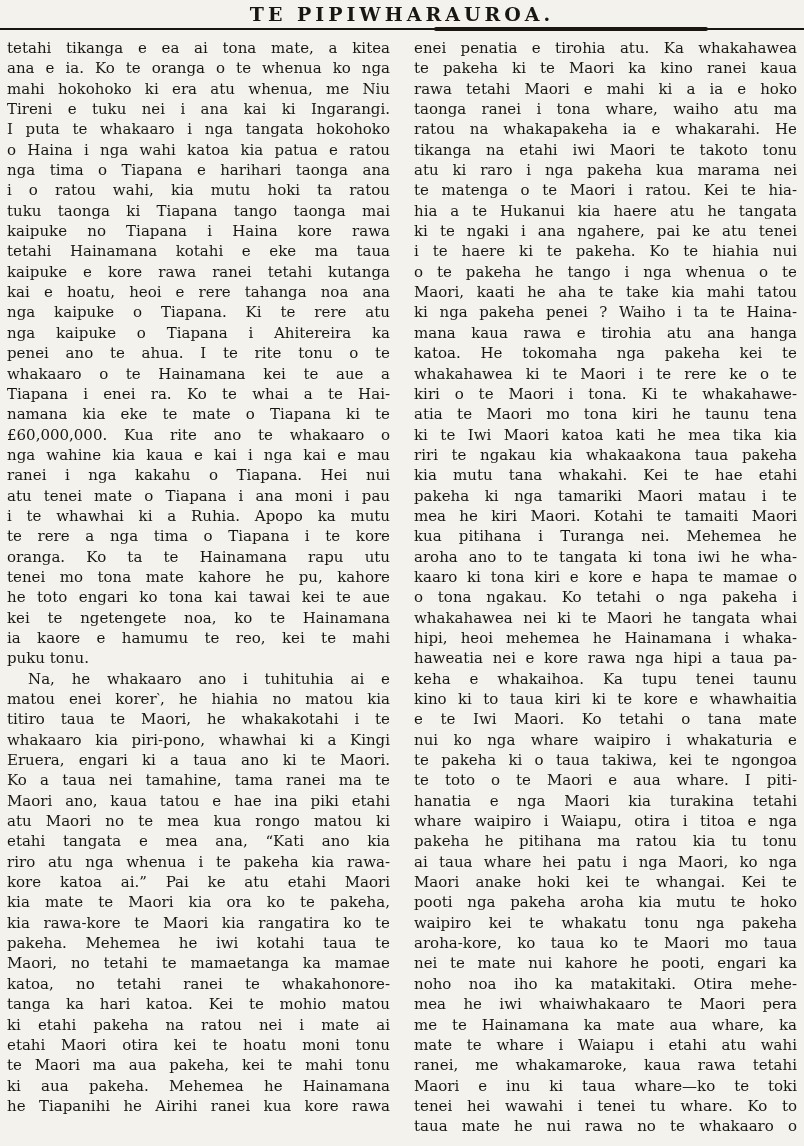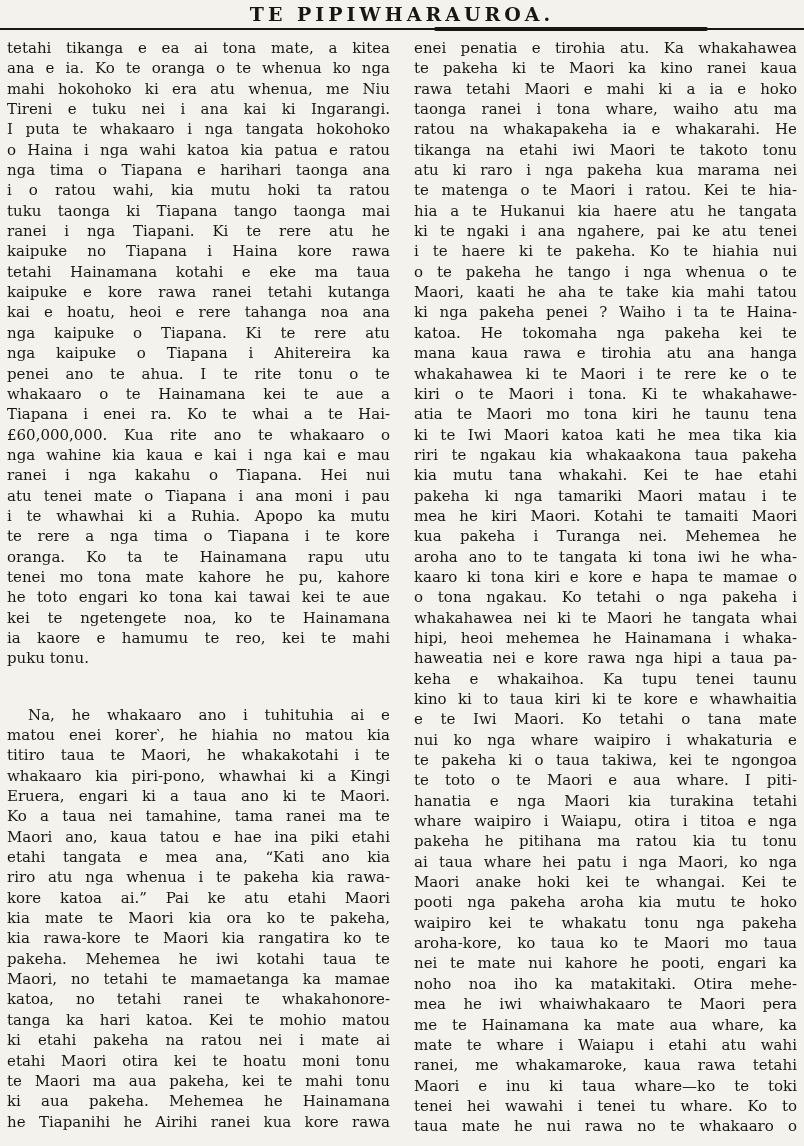--- a/index.html
+++ b/index.html
@@ -56,21 +56,20 @@
   .line {
     font-size: 15px;
     line-height: 20.35px;
     white-space: nowrap;
     text-align: justify;
     text-align-last: justify;
     overflow: visible;
   }
   .line.indent {
     text-indent: 21px;
-    margin-top: 36px;
   }
   .line.paraend {
     text-align-last: left;
   }
 </style>
 </head>
 <body>
 
 <div id="page" style="--paper: #f4f2ec; --ink: #1a1712;">
   <div id="masthead">TE PIPIWHARAUROA.</div>
@@ -82,49 +81,50 @@
     <div class="column">
         <div class="line">tetahi tikanga e ea ai tona mate, a kitea</div>
         <div class="line">ana e ia.  Ko te oranga o te whenua ko nga</div>
         <div class="line">mahi hokohoko ki era atu whenua, me Niu</div>
         <div class="line">Tireni e tuku nei i ana kai ki Ingarangi.</div>
         <div class="line">I puta te whakaaro i nga tangata hokohoko</div>
         <div class="line">o Haina i nga wahi katoa kia patua e ratou</div>
         <div class="line">nga tima o Tiapana e harihari taonga ana</div>
         <div class="line">i o ratou wahi, kia mutu hoki ta ratou</div>
         <div class="line">tuku taonga ki Tiapana tango taonga mai</div>
-        <div class="line">ranei i nga Tiapani.  Ki te rere atu he</div>
         <div class="line">kaipuke no Tiapana i Haina kore rawa</div>
         <div class="line">tetahi Hainamana kotahi e eke ma taua</div>
         <div class="line">kaipuke e kore rawa ranei tetahi kutanga</div>
         <div class="line">kai e hoatu, heoi e rere tahanga noa ana</div>
         <div class="line">nga kaipuke o Tiapana.  Ki te rere atu</div>
         <div class="line">nga kaipuke o Tiapana i Ahitereira ka</div>
         <div class="line">penei ano te ahua.  I te rite tonu o te</div>
         <div class="line">whakaaro o te Hainamana kei te aue a</div>
         <div class="line">Tiapana i enei ra.  Ko te whai a te Hai-</div>
+        <div class="line">namana kia eke te mate o Tiapana ki te</div>
         <div class="line">£60,000,000.  Kua rite ano te whakaaro o</div>
         <div class="line">nga wahine kia kaua e kai i nga kai e mau</div>
         <div class="line">ranei i nga kakahu o Tiapana.  Hei nui</div>
         <div class="line">atu tenei mate o Tiapana i ana moni i pau</div>
         <div class="line">i te whawhai ki a Ruhia.  Apopo ka mutu</div>
         <div class="line">te rere a nga tima o Tiapana i te kore</div>
         <div class="line">oranga.  Ko ta te Hainamana rapu utu</div>
         <div class="line">tenei mo tona mate kahore he pu, kahore</div>
         <div class="line">he toto engari ko tona kai tawai kei te aue</div>
         <div class="line">kei te ngetengete noa, ko te Hainamana</div>
         <div class="line">ia kaore e hamumu te reo, kei te mahi</div>
         <div class="line paraend">puku tonu.</div>
         <div class="line indent">Na, he whakaaro ano i tuhituhia ai e</div>
         <div class="line">matou enei korer‵, he hiahia no matou kia</div>
         <div class="line">titiro taua te Maori, he whakakotahi i te</div>
         <div class="line">whakaaro kia piri-pono, whawhai ki a Kingi</div>
         <div class="line">Eruera, engari ki a taua ano ki te Maori.</div>
         <div class="line">Ko a taua nei tamahine, tama ranei ma te</div>
         <div class="line">Maori ano, kaua tatou e hae ina piki etahi</div>
+        <div class="line">atu Maori no te mea kua rongo matou ki</div>
         <div class="line">etahi tangata e mea ana, “Kati ano kia</div>
         <div class="line">riro atu nga whenua i te pakeha kia rawa-</div>
         <div class="line">kore katoa ai.”  Pai ke atu etahi Maori</div>
         <div class="line">kia mate te Maori kia ora ko te pakeha,</div>
         <div class="line">kia rawa-kore te Maori kia rangatira ko te</div>
         <div class="line">pakeha.  Mehemea he iwi kotahi taua te</div>
         <div class="line">Maori, no tetahi te mamaetanga ka mamae</div>
         <div class="line">katoa, no tetahi ranei te whakahonore-</div>
         <div class="line">tanga ka hari katoa.  Kei te mohio matou</div>
         <div class="line">ki etahi pakeha na ratou nei i mate ai</div>
@@ -141,31 +141,31 @@
         <div class="line">ratou na whakapakeha ia e whakarahi.  He</div>
         <div class="line">tikanga na etahi iwi Maori te takoto tonu</div>
         <div class="line">atu ki raro i nga pakeha kua marama nei</div>
         <div class="line">te matenga o te Maori i ratou.  Kei te hia-</div>
         <div class="line">hia a te Hukanui kia haere atu he tangata</div>
         <div class="line">ki te ngaki i ana ngahere, pai ke atu tenei</div>
         <div class="line">i te haere ki te pakeha.  Ko te hiahia nui</div>
         <div class="line">o te pakeha he tango i nga whenua o te</div>
         <div class="line">Maori, kaati he aha te take kia mahi tatou</div>
         <div class="line">ki nga pakeha penei ?  Waiho i ta te Haina-</div>
+        <div class="line">mana kaua rawa e tirohia atu ana hanga</div>
         <div class="line">katoa.  He tokomaha nga pakeha kei te</div>
-        <div class="line">mana kaua rawa e tirohia atu ana hanga</div>
         <div class="line">whakahawea ki te Maori i te rere ke o te</div>
         <div class="line">kiri o te Maori i tona.  Ki te whakahawe-</div>
         <div class="line">atia te Maori mo tona kiri he taunu tena</div>
         <div class="line">ki te Iwi Maori katoa kati he mea tika kia</div>
         <div class="line">riri te ngakau kia whakaakona taua pakeha</div>
         <div class="line">kia mutu tana whakahi.  Kei te hae etahi</div>
         <div class="line">pakeha ki nga tamariki Maori matau i te</div>
         <div class="line">mea he kiri Maori.  Kotahi te tamaiti Maori</div>
-        <div class="line">kua pakeha i Turanga nei.  Mehemea he</div>
+        <div class="line">kua pitihana i Turanga nei.  Mehemea he</div>
         <div class="line">aroha ano to te tangata ki tona iwi he wha-</div>
         <div class="line">kaaro ki tona kiri e kore e hapa te mamae o</div>
         <div class="line">o tona ngakau.  Ko tetahi o nga pakeha i</div>
         <div class="line">whakahawea nei ki te Maori he tangata whai</div>
         <div class="line">hipi, heoi mehemea he Hainamana i whaka-</div>
         <div class="line">haweatia nei e kore rawa nga hipi a taua pa-</div>
         <div class="line">keha e whakaihoa.  Ka tupu tenei taunu</div>
         <div class="line">kino ki to taua kiri ki te kore e whawhaitia</div>
         <div class="line">e te Iwi Maori.  Ko tetahi o tana mate</div>
         <div class="line">nui ko nga whare waipiro i whakaturia e</div>

